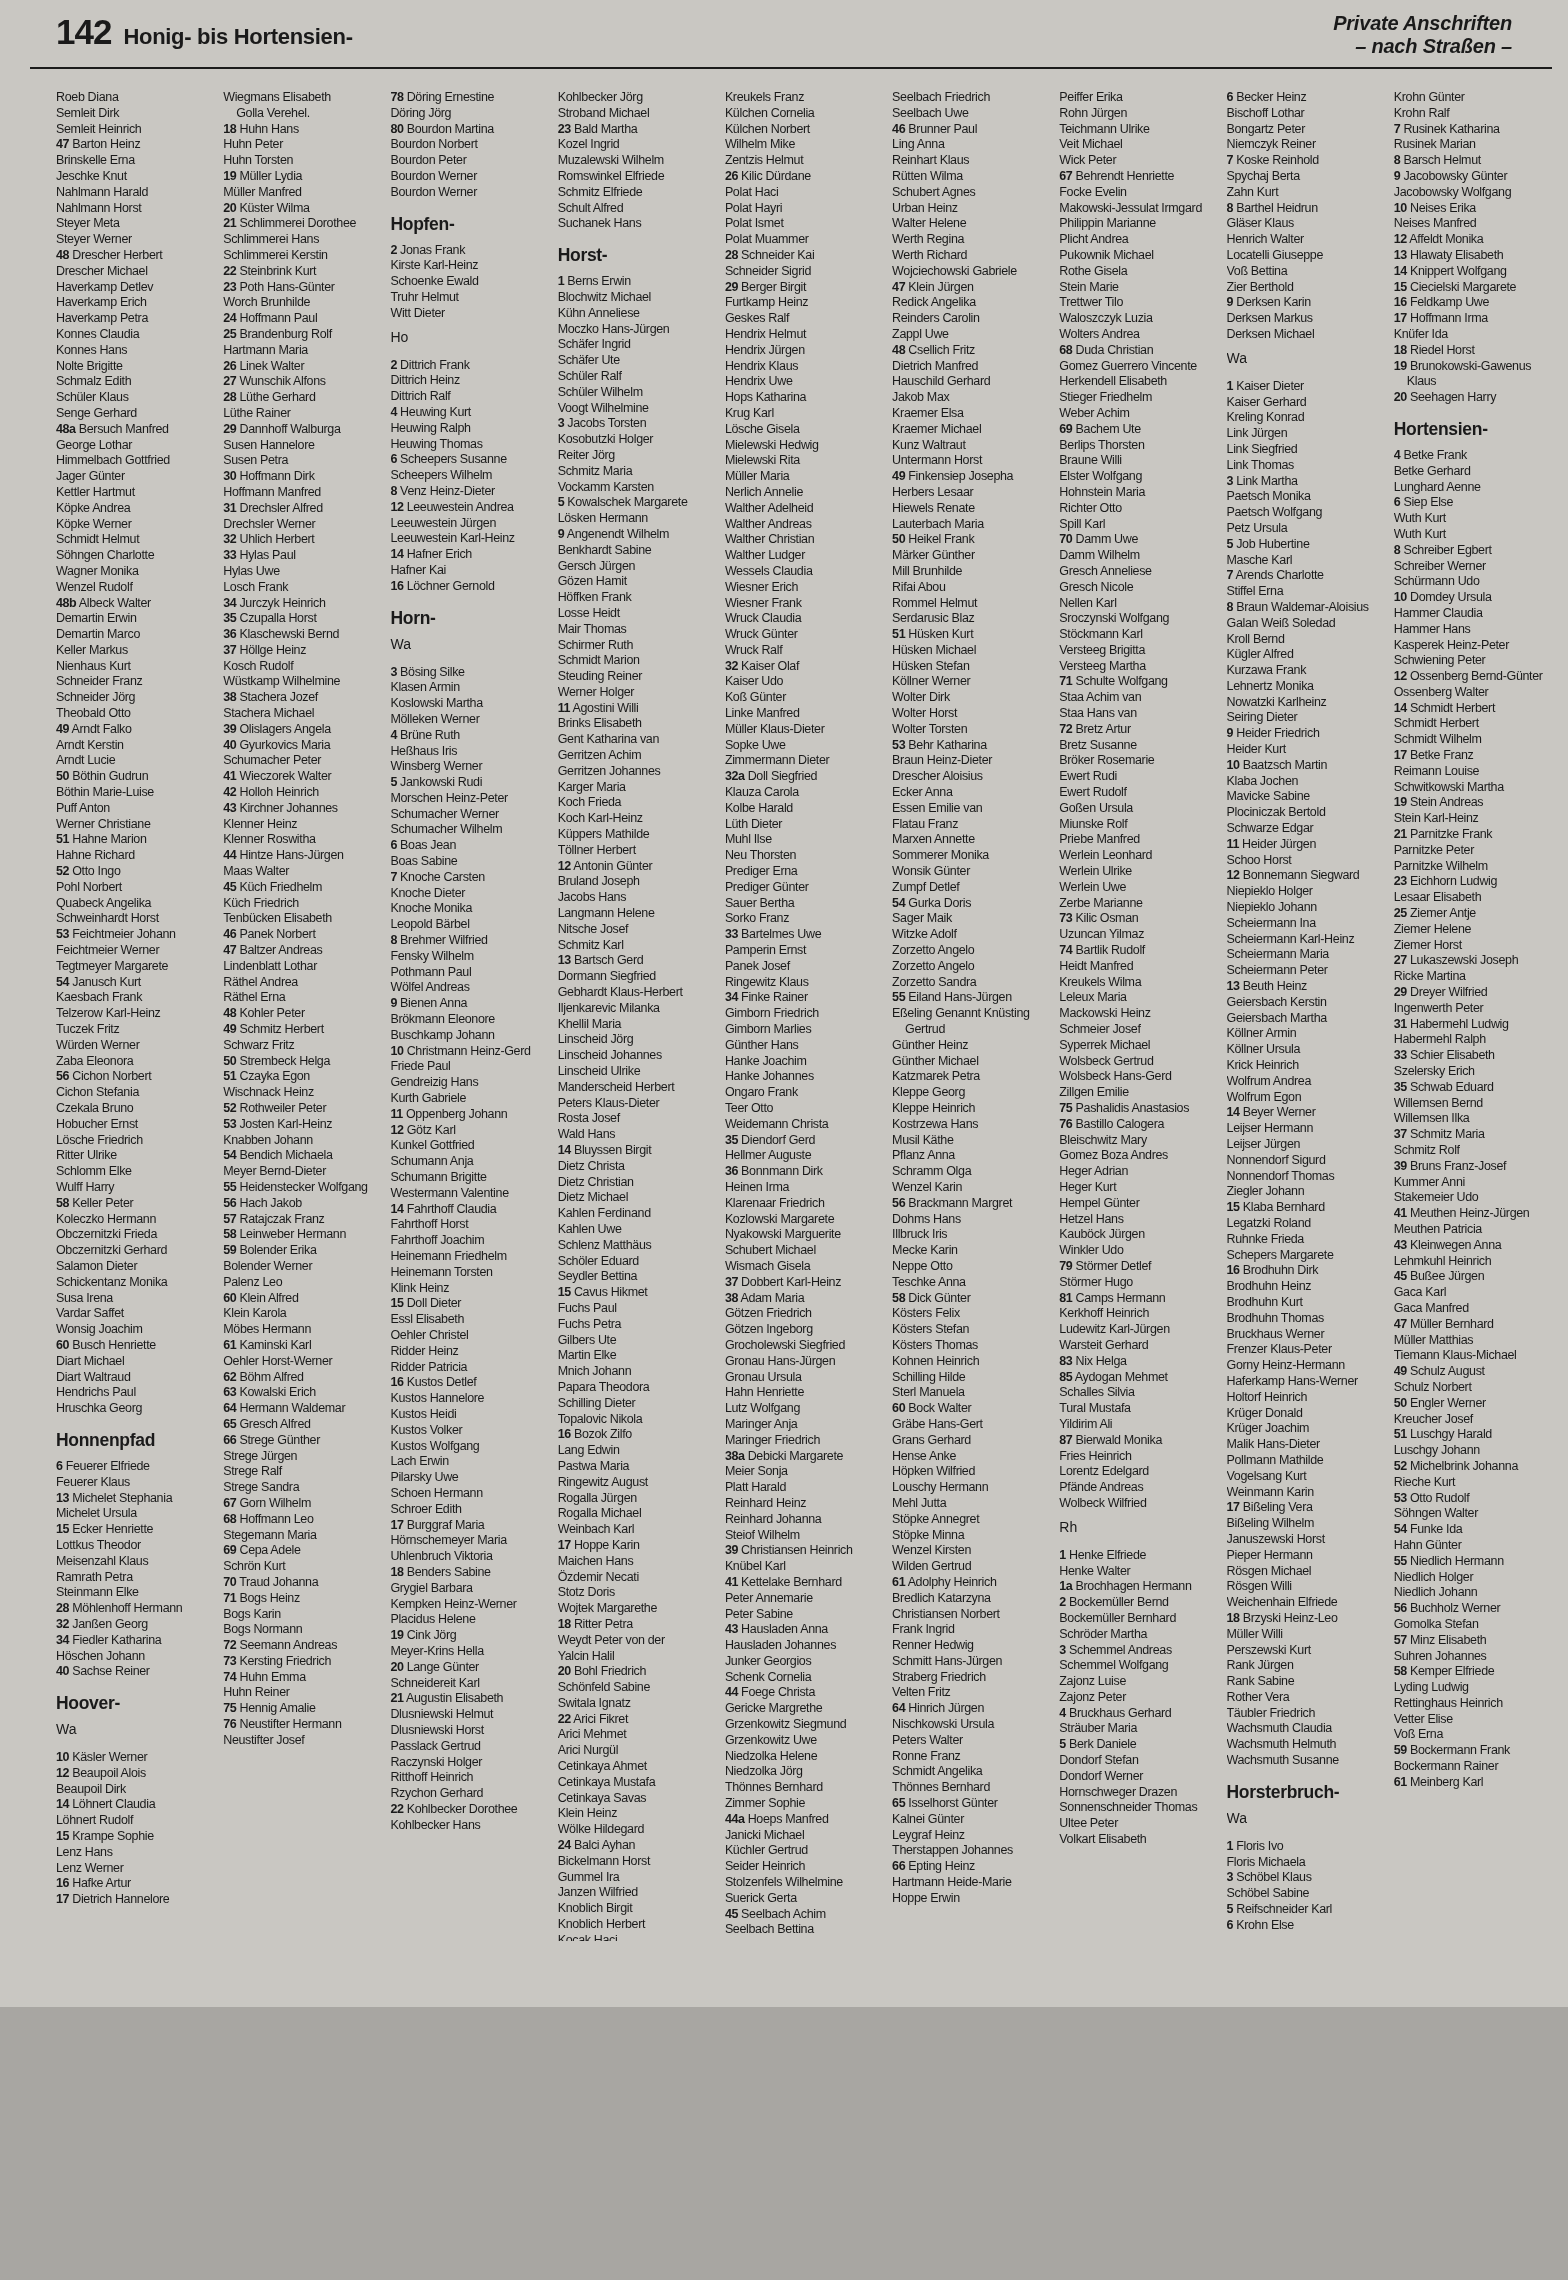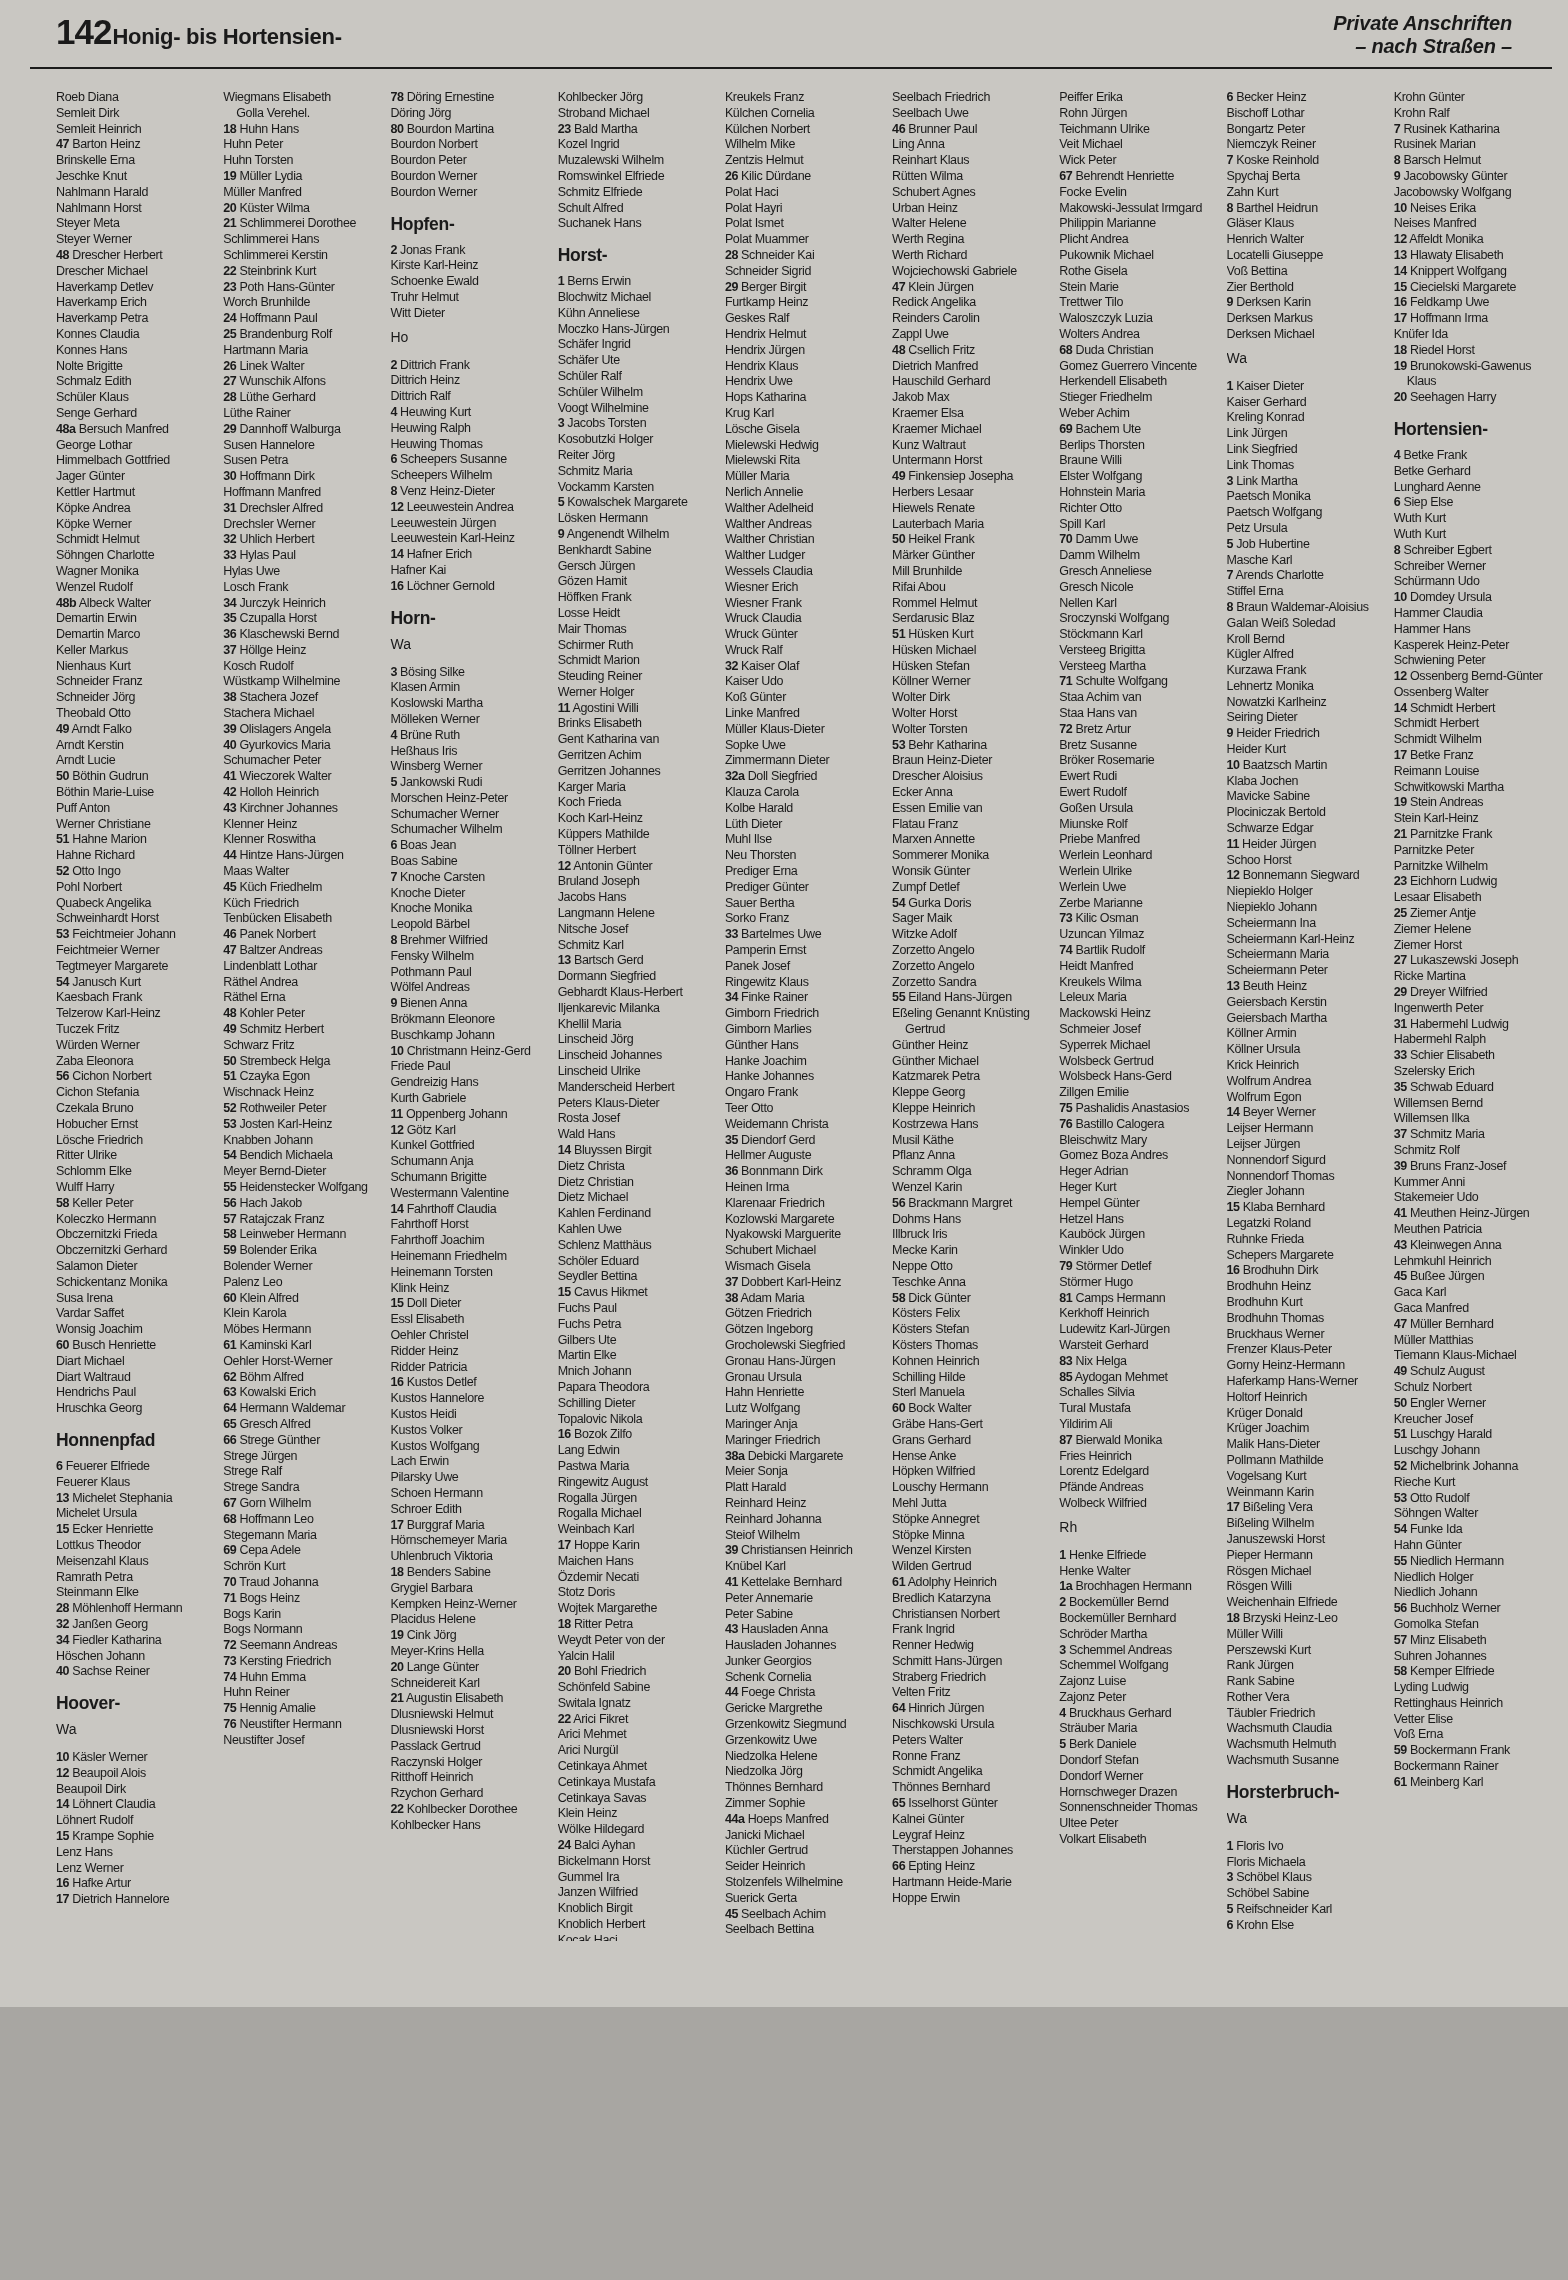--- a/index.html
+++ b/index.html
@@ -1,21 +1,21 @@
 <!DOCTYPE html>
 <html><head>
 <meta charset="utf-8">
 <style>
   html,body{margin:0;padding:0;background:#a8a6a2;}
   .page{position:relative;width:1568px;height:2007px;background:#c9c7c2;
         font-family:"Liberation Sans",sans-serif;color:#1a1a1a;overflow:hidden;margin:0 auto;}
   .hdr{position:absolute;top:12px;left:56px;right:56px;display:flex;justify-content:space-between;align-items:flex-start;}
   .hdr-left{display:flex;align-items:baseline;}
   .pageno{font-size:35px;font-weight:bold;letter-spacing:-1px;}
-  .pagetitle{font-size:22px;font-weight:bold;margin-left:1px;letter-spacing:-0.3px;}
+  .pagetitle{font-size:22px;font-weight:bold;margin-left:12px;letter-spacing:-0.3px;}
   .hdr-right{text-align:right;font-size:20px;font-weight:bold;line-height:23px;letter-spacing:-0.2px;font-style:italic;}
   .toprule{position:absolute;top:67px;left:30px;right:16px;height:2px;background:#1b1b1b;}
   .cols{position:absolute;top:90px;left:56px;right:24px;bottom:66px;display:flex;gap:17px;}
   .col{flex:1 1 0;min-width:0;overflow:hidden;}
   .entry{font-size:12.5px;line-height:15.8px;letter-spacing:-0.35px;padding-left:13px;text-indent:-13px;}
   .entry b{letter-spacing:-0.4px;}
   .entry.cont{text-indent:0;}
   .street{font-size:17.5px;font-weight:bold;letter-spacing:-0.3px;margin:14px 0 10px;line-height:18px;}
   .sub{font-size:14px;font-weight:normal;margin:8px 0 13px;line-height:15px;}
   .footrule{position:absolute;left:14px;right:14px;top:2222px;height:2px;background:#1c1c1c;}

